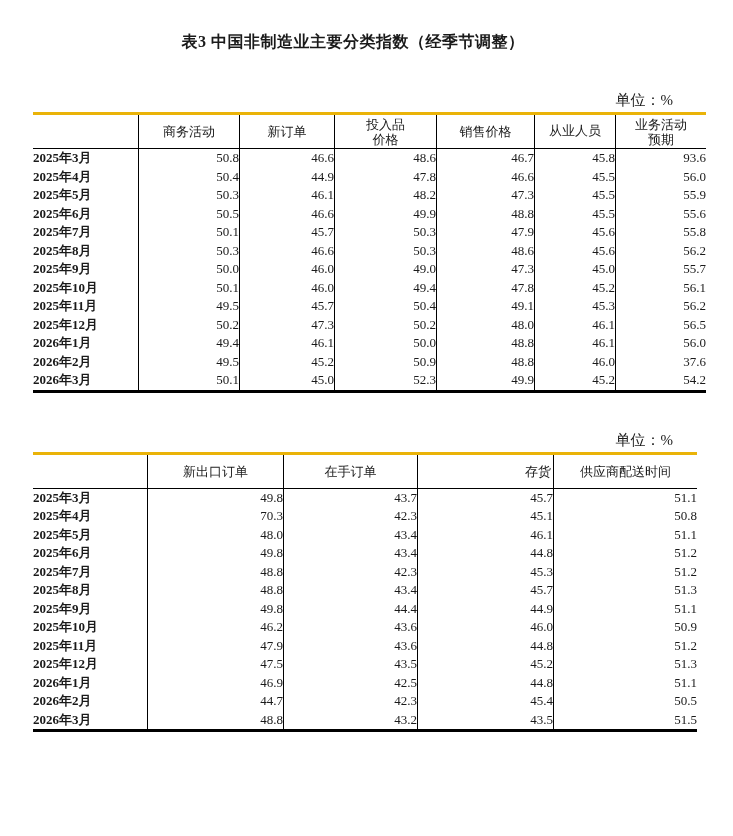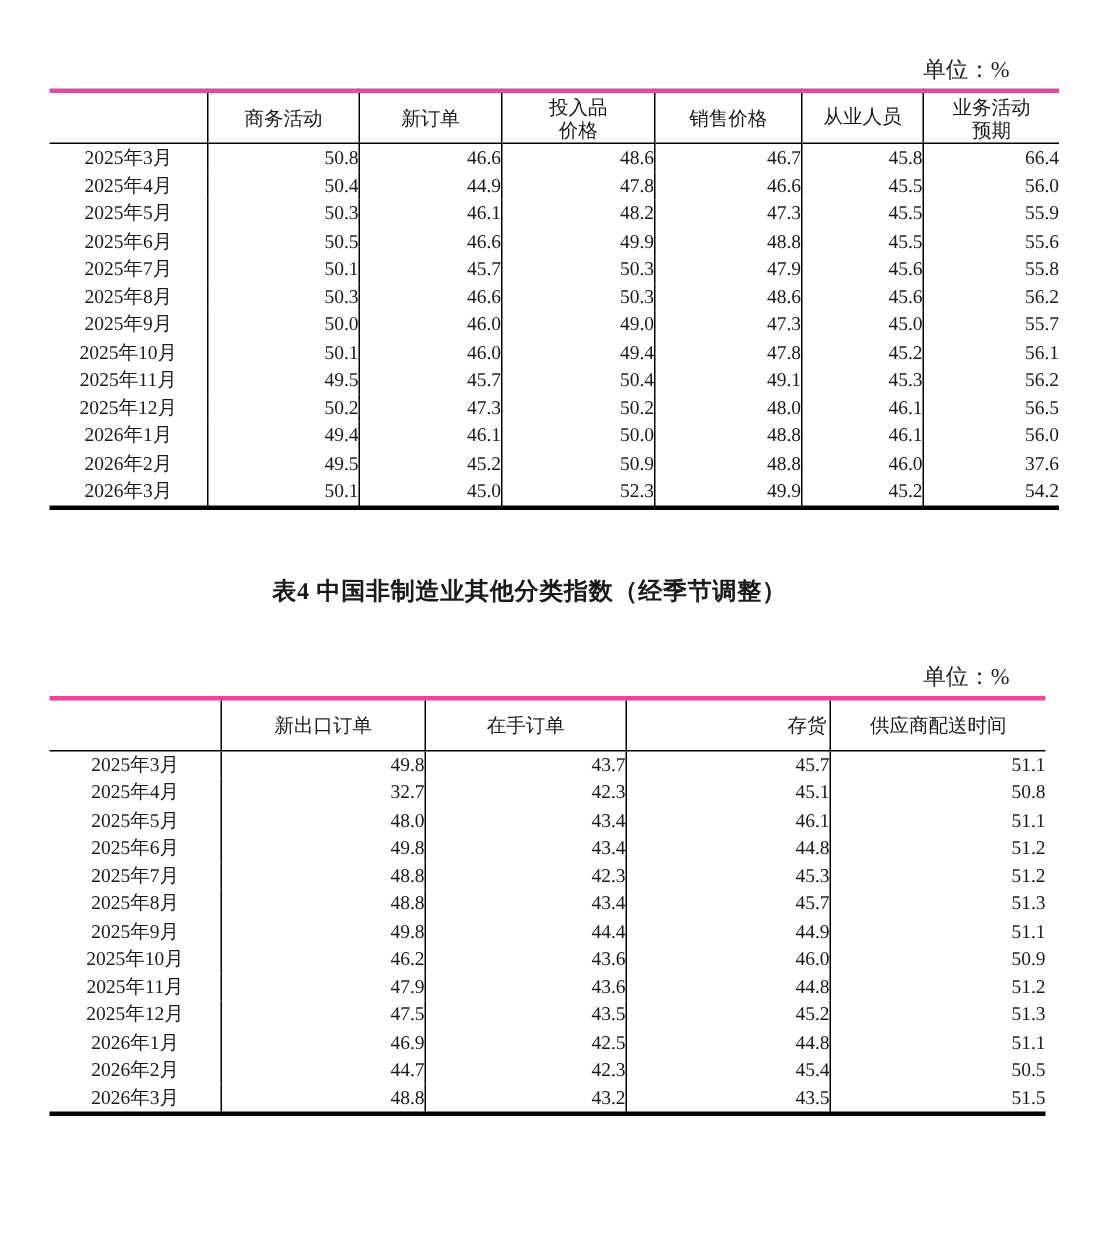--- a/index.html
+++ b/index.html
@@ -34,21 +34,21 @@
     margin-top: 40px;
     margin-bottom: 5px;
     text-align: right;
     font-size: 15px;
     line-height: 14px;
   }
   table.data-table {
     border-collapse: collapse;
     table-layout: fixed;
     width: 640px;
-    border-top: 3px solid #ec4899;
+    border-top: 3px solid #eab308;
     border-bottom: 3px solid #000000;
     font-size: 13px;
   }
   table.data-table th {
     font-weight: 400;
     text-align: center;
     vertical-align: middle;
     height: 33px;
     padding: 0 2px;
     border-bottom: 1px solid #000000;
@@ -58,21 +58,21 @@
   table.data-table th + th,
   table.data-table td + td {
     border-left: 1px solid #000000;
   }
   table.data-table td {
     height: 18.5px;
     line-height: 18.5px;
     padding: 0;
   }
   td.month-cell {
-    text-align: center;
+    font-weight: bold;
   }
   td.value-cell {
     text-align: right;
     padding-right: 9px;
   }
   
   #table3 th:nth-child(1) { width: 101px; }
   #table3 th:nth-child(2) { width: 96px; }
   #table3 th:nth-child(3) { width: 90px; }
   #table3 th:nth-child(4) { width: 97px; }
@@ -85,20 +85,21 @@
   #table4 th:nth-child(3) { width: 129px; }
   #table4 th:nth-child(4) { width: 131px; text-align: right; }
   #table4 th:nth-child(5) { width: 139px; }
 </style>
 </head>
 <body>
 
 <div class="sheet">
 
   <div class="table-block">
+    <h2 class="table-title">表3 中国非制造业主要分类指数（经季节调整）</h2>
     <div class="unit-label">单位：%</div>
     <table id="table3" class="data-table" data-table="tables.table3">
       <thead>
           <tr>
             <th></th>
             <th>商务活动</th>
             <th>新订单</th>
             <th>投入品
 价格</th>
             <th>销售价格</th>
@@ -108,21 +109,21 @@
           </tr>
         </thead>
       <tbody>
           <tr>
             <td class="month-cell">2025年3月</td>
             <td class="value-cell">50.8</td>
             <td class="value-cell">46.6</td>
             <td class="value-cell">48.6</td>
             <td class="value-cell">46.7</td>
             <td class="value-cell">45.8</td>
-            <td class="value-cell">66.4</td>
+            <td class="value-cell">93.6</td>
           </tr>
           <tr>
             <td class="month-cell">2025年4月</td>
             <td class="value-cell">50.4</td>
             <td class="value-cell">44.9</td>
             <td class="value-cell">47.8</td>
             <td class="value-cell">46.6</td>
             <td class="value-cell">45.5</td>
             <td class="value-cell">56.0</td>
           </tr>
@@ -223,21 +224,20 @@
             <td class="value-cell">52.3</td>
             <td class="value-cell">49.9</td>
             <td class="value-cell">45.2</td>
             <td class="value-cell">54.2</td>
           </tr>
         </tbody>
     </table>
   </div>
 
   <div class="table-block">
-    <h2 class="table-title second">表4 中国非制造业其他分类指数（经季节调整）</h2>
     <div class="unit-label">单位：%</div>
     <table id="table4" class="data-table" data-table="tables.table4">
       <thead>
           <tr>
             <th></th>
             <th>新出口订单</th>
             <th>在手订单</th>
             <th>存货</th>
             <th>供应商配送时间</th>
           </tr>
@@ -245,21 +245,21 @@
       <tbody>
           <tr>
             <td class="month-cell">2025年3月</td>
             <td class="value-cell">49.8</td>
             <td class="value-cell">43.7</td>
             <td class="value-cell">45.7</td>
             <td class="value-cell">51.1</td>
           </tr>
           <tr>
             <td class="month-cell">2025年4月</td>
-            <td class="value-cell">32.7</td>
+            <td class="value-cell">70.3</td>
             <td class="value-cell">42.3</td>
             <td class="value-cell">45.1</td>
             <td class="value-cell">50.8</td>
           </tr>
           <tr>
             <td class="month-cell">2025年5月</td>
             <td class="value-cell">48.0</td>
             <td class="value-cell">43.4</td>
             <td class="value-cell">46.1</td>
             <td class="value-cell">51.1</td>

